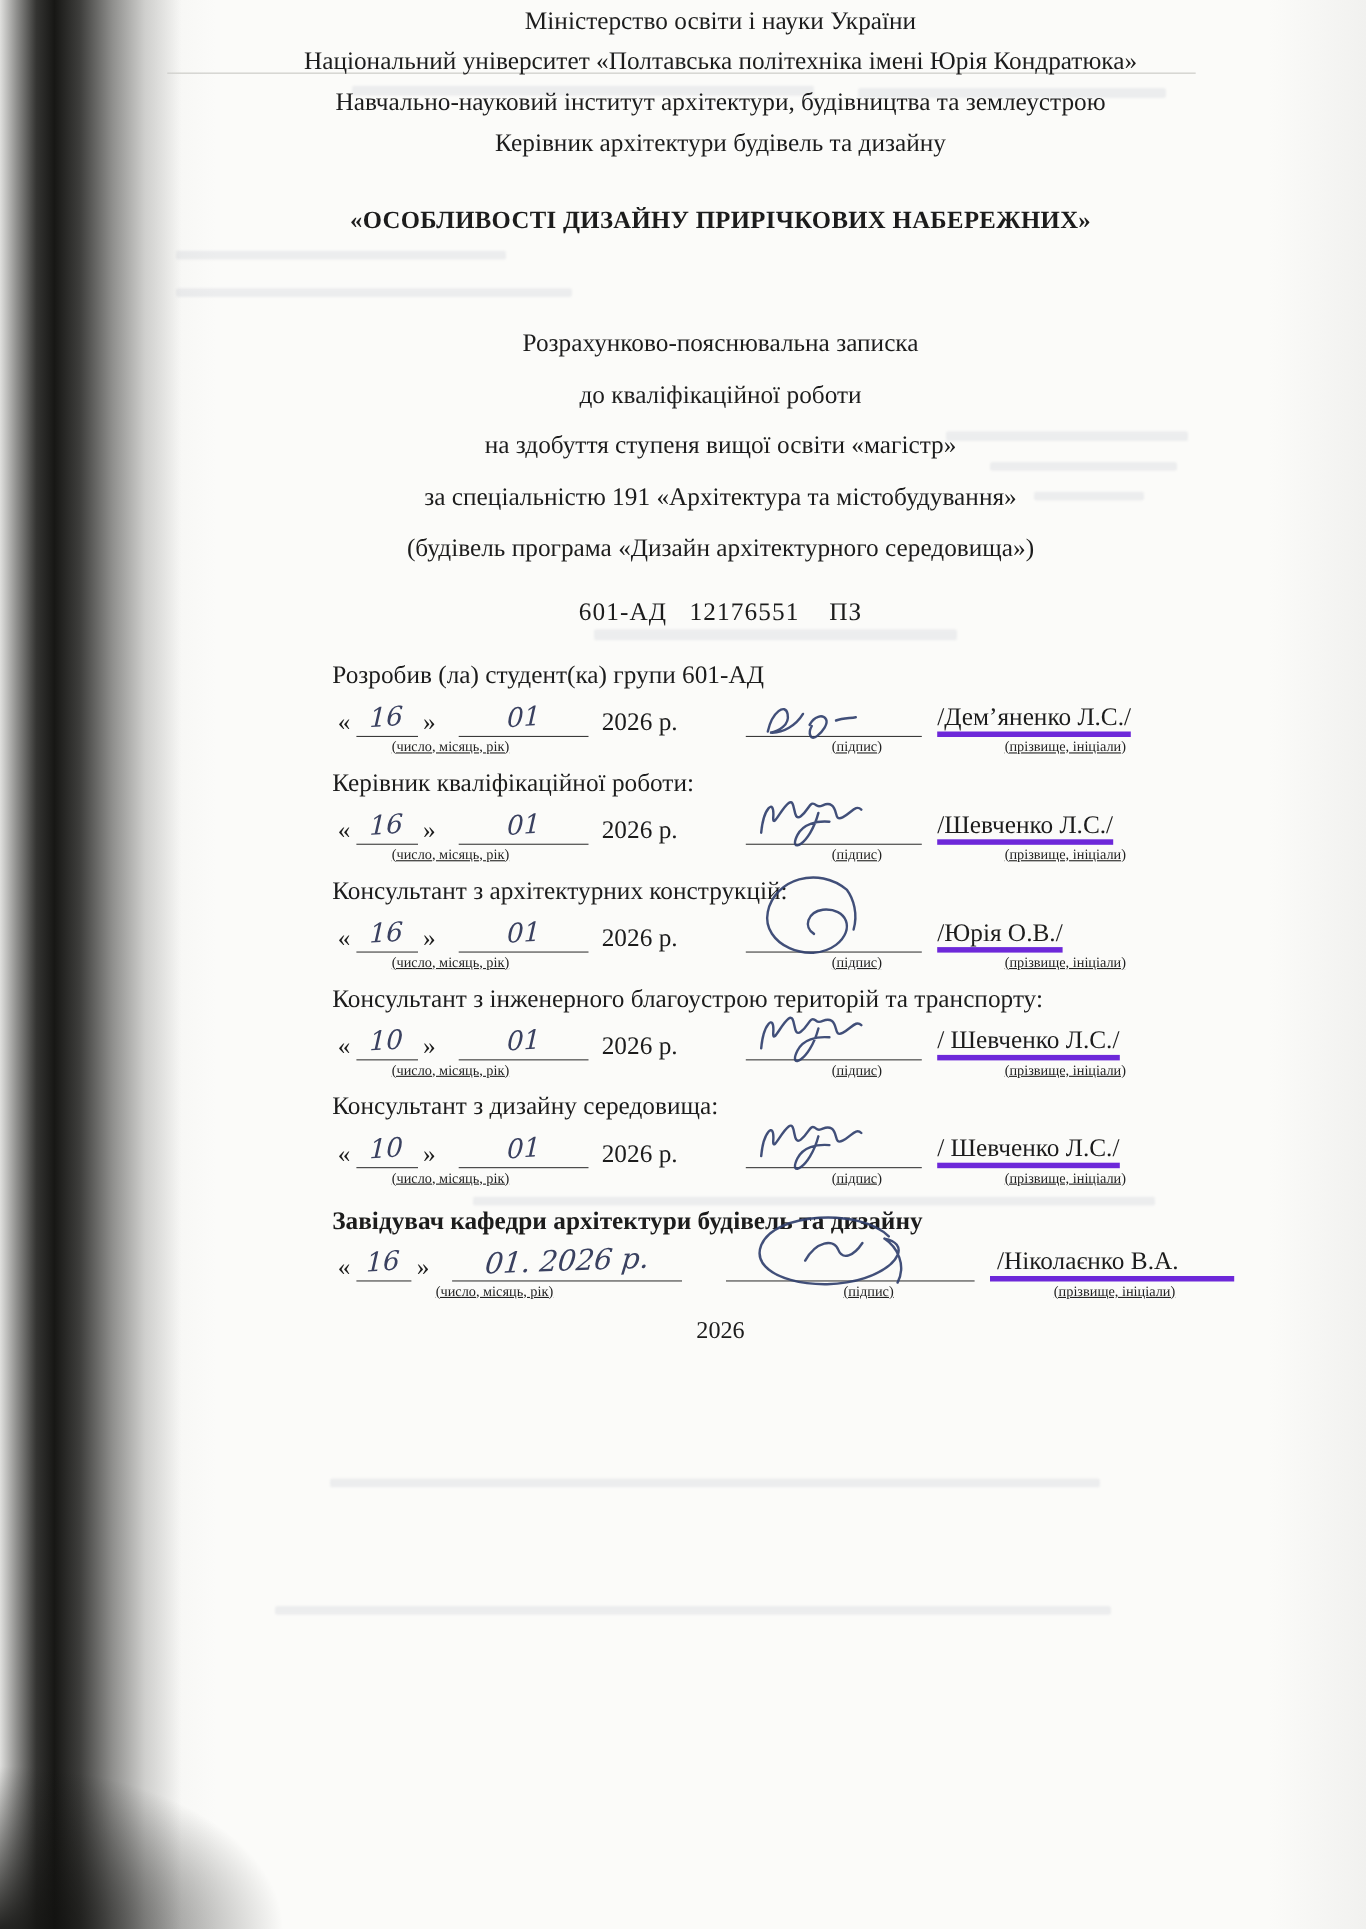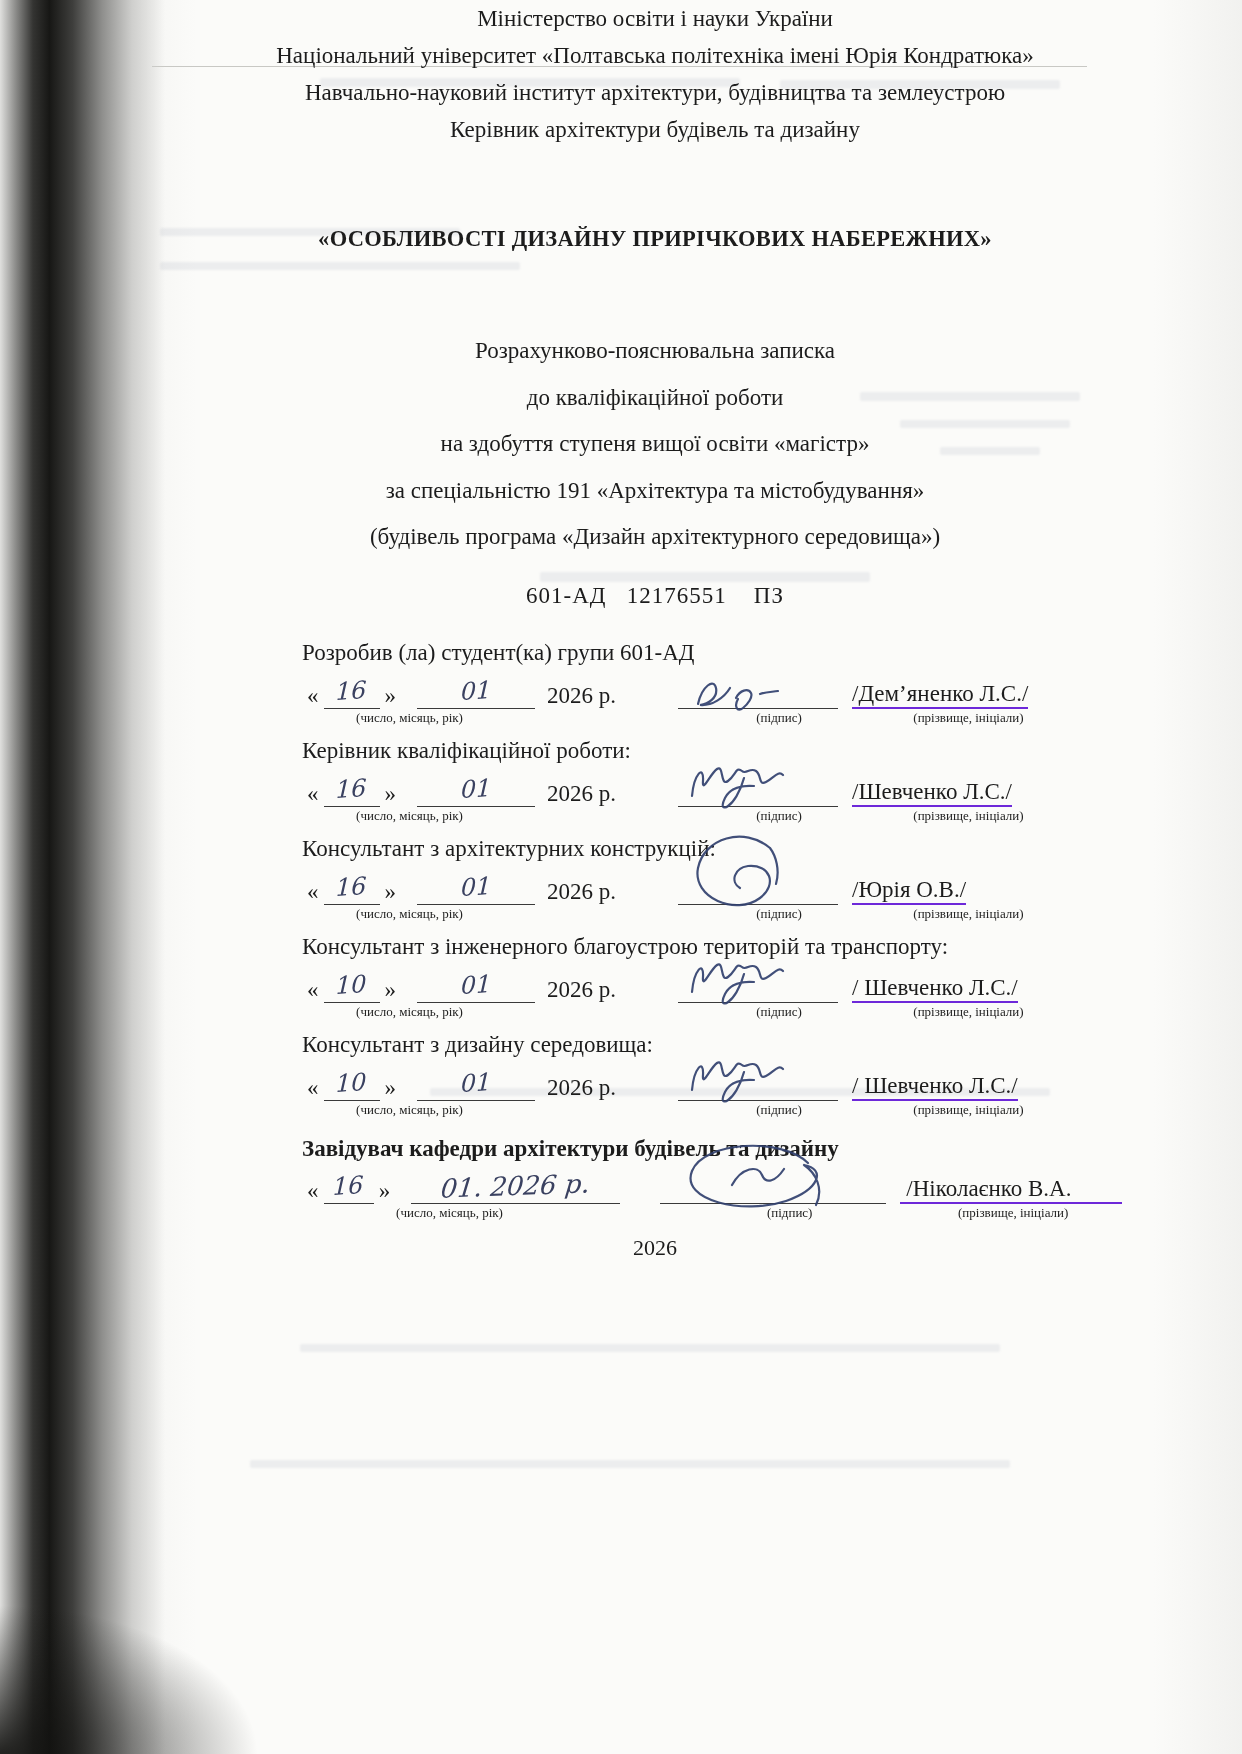--- a/index.html
+++ b/index.html
@@ -20,36 +20,36 @@
     position:absolute;left:0;bottom:0;width:260px;height:150px;z-index:7;
     background:radial-gradient(ellipse at 0% 100%, rgba(18,18,16,0.92) 0%, rgba(18,18,16,0) 70%);
   }
   .page-top-edge{
     position:absolute;left:152px;top:66px;width:935px;height:1px;background:#c8c8c4;z-index:2;
   }
   .content{
     position:absolute;left:150px;top:0;width:1010px;z-index:3;color:#1c1c1c;
   }
   .header-block{text-align:center;font-size:23px;line-height:37px;}
-  .thesis-title{margin-top:78px;text-align:center;font-weight:bold;font-size:22.5px;letter-spacing:.3px;}
+  .thesis-title{margin-top:39px;text-align:center;font-weight:bold;font-size:22.5px;letter-spacing:.3px;}
   .desc-block{margin-top:76px;text-align:center;font-size:23px;line-height:46.5px;}
   .code-line{margin-top:22px;text-align:center;font-size:23px;white-space:pre;letter-spacing:1px;}
   .sig-section{margin:28px 0 0 152px;width:820px;font-size:23px;}
   .role{line-height:31px;margin:9px 0 5px;}
   .row-line{display:flex;align-items:flex-end;height:36px;}
   .q{padding:0 5px;}
   .fld{display:inline-block;border-bottom:1px solid #3a3a3a;height:32px;text-align:center;position:relative;}
   .fld.day{width:56px;}
   .fld.month{width:118px;margin-left:16px;}
   .year{margin-left:12px;white-space:pre;}
   .fld.sig{width:160px;margin-left:62px;overflow:visible;}
   .fld.sig svg{position:absolute;left:6px;bottom:-12px;overflow:visible;}
   .fld.sig.tall svg{bottom:-14px;}
-  .name{margin-left:14px;border-bottom:2px solid #6d28d9;white-space:nowrap;}
-  .row-caps{display:flex;font-size:13px;color:#222;margin-top:1px;margin-bottom:5px;}
+  .name{margin-left:14px;border-bottom:5px solid #6d28d9;white-space:nowrap;}
+  .row-caps{display:flex;font-size:13px;color:#222;margin-top:1px;margin-bottom:5px;text-decoration:underline;}
   .cap{text-align:center;}
   .cap-date{width:215px;}
   .cap-sig{width:160px;margin-left:182px;}
   .cap-name{width:195px;margin-left:12px;}
   .approval-heading{margin-top:46px;text-align:center;font-weight:bold;font-size:23px;}
   .approval-role{margin:18px 0 6px 152px;font-weight:bold;font-size:23px;}
   .final .fld.bigdate{width:232px;margin-left:16px;}
   .final .fld.sig2{width:252px;margin-left:40px;overflow:visible;}
   .final .fld.sig2 svg{position:absolute;left:14px;bottom:-12px;overflow:visible;}
   .final .name{width:240px;text-align:left;padding-left:6px;}

